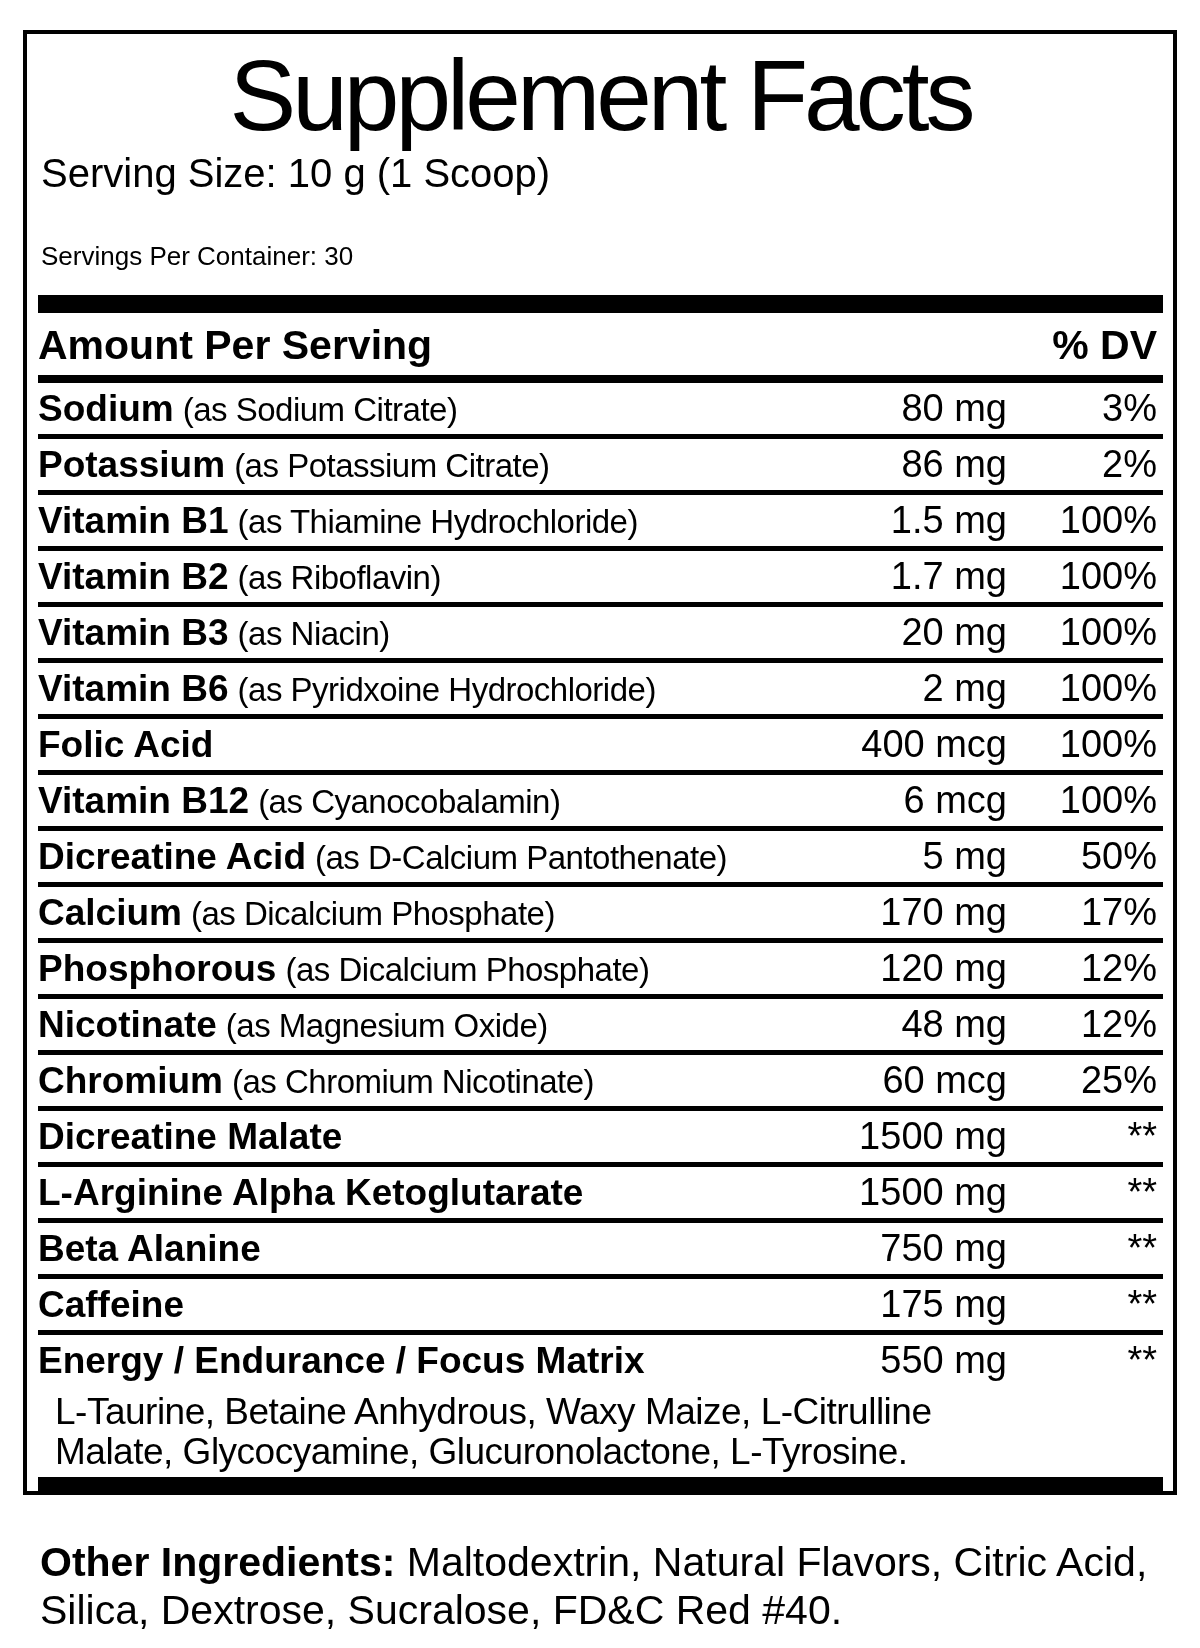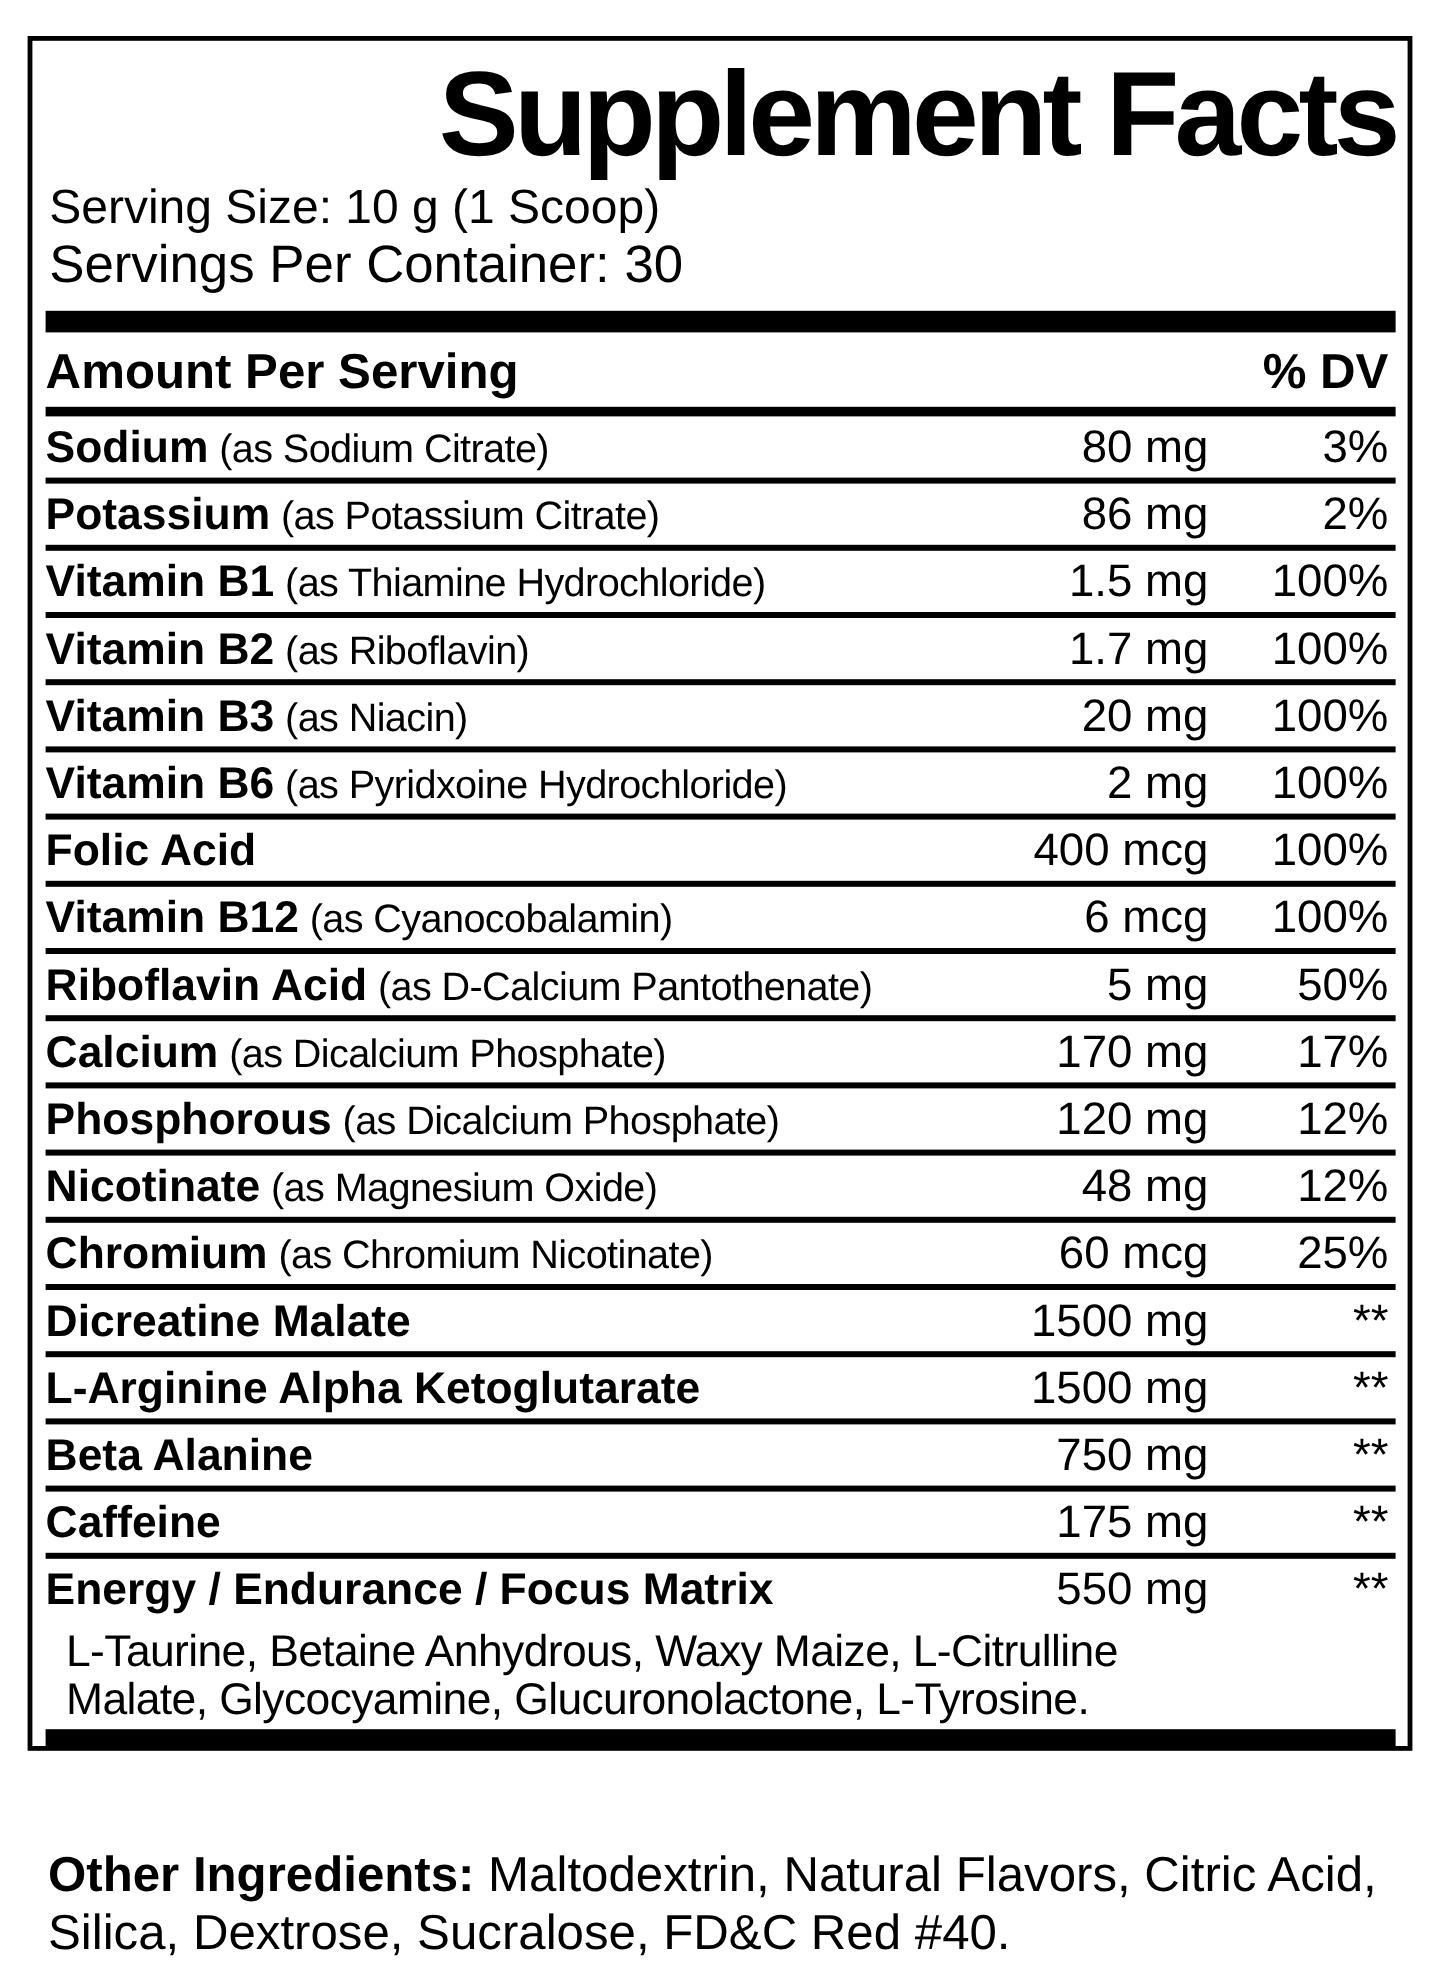--- a/index.html
+++ b/index.html
@@ -18,37 +18,38 @@
     position: absolute;
     left: 23px;
     top: 30px;
     width: 1154px;
     border: 4px solid #000000;
     padding: 0 10px 0 11px;
     background: #ffffff;
   }
   .title {
     font-size: 100px;
-    font-weight: bold;
-    text-align: right;
+    font-weight: normal;
+    text-align: center;
     letter-spacing: -4px;
     line-height: 110px;
     margin-top: 6px;
     white-space: nowrap;
   }
   .serving-line {
     font-size: 40px;
     line-height: 47px;
     margin-left: 3px;
   }
   .serving-row {
     display: flex;
-    font-size: 44px;
+    font-size: 26px;
     line-height: 47px;
     margin-left: 3px;
+    margin-top: 36px;
   }
   .serving-row .spc { width: 53%; }
   .bar-thick {
     height: 18px;
     background: #000000;
     margin-top: 15px;
   }
   .header-row {
     display: flex;
     align-items: baseline;
@@ -154,21 +155,21 @@
         <span class="rcell"><span class="rname">Folic Acid</span></span>
         <span class="ramt">400 mcg</span>
         <span class="rdv">100%</span>
       </div>
       <div class="row">
         <span class="rcell"><span class="rname">Vitamin B12</span><span class="rform">(as Cyanocobalamin)</span></span>
         <span class="ramt">6 mcg</span>
         <span class="rdv">100%</span>
       </div>
       <div class="row">
-        <span class="rcell"><span class="rname">Riboflavin Acid</span><span class="rform">(as D-Calcium Pantothenate)</span></span>
+        <span class="rcell"><span class="rname">Dicreatine Acid</span><span class="rform">(as D-Calcium Pantothenate)</span></span>
         <span class="ramt">5 mg</span>
         <span class="rdv">50%</span>
       </div>
       <div class="row">
         <span class="rcell"><span class="rname">Calcium</span><span class="rform">(as Dicalcium Phosphate)</span></span>
         <span class="ramt">170 mg</span>
         <span class="rdv">17%</span>
       </div>
       <div class="row">
         <span class="rcell"><span class="rname">Phosphorous</span><span class="rform">(as Dicalcium Phosphate)</span></span>

